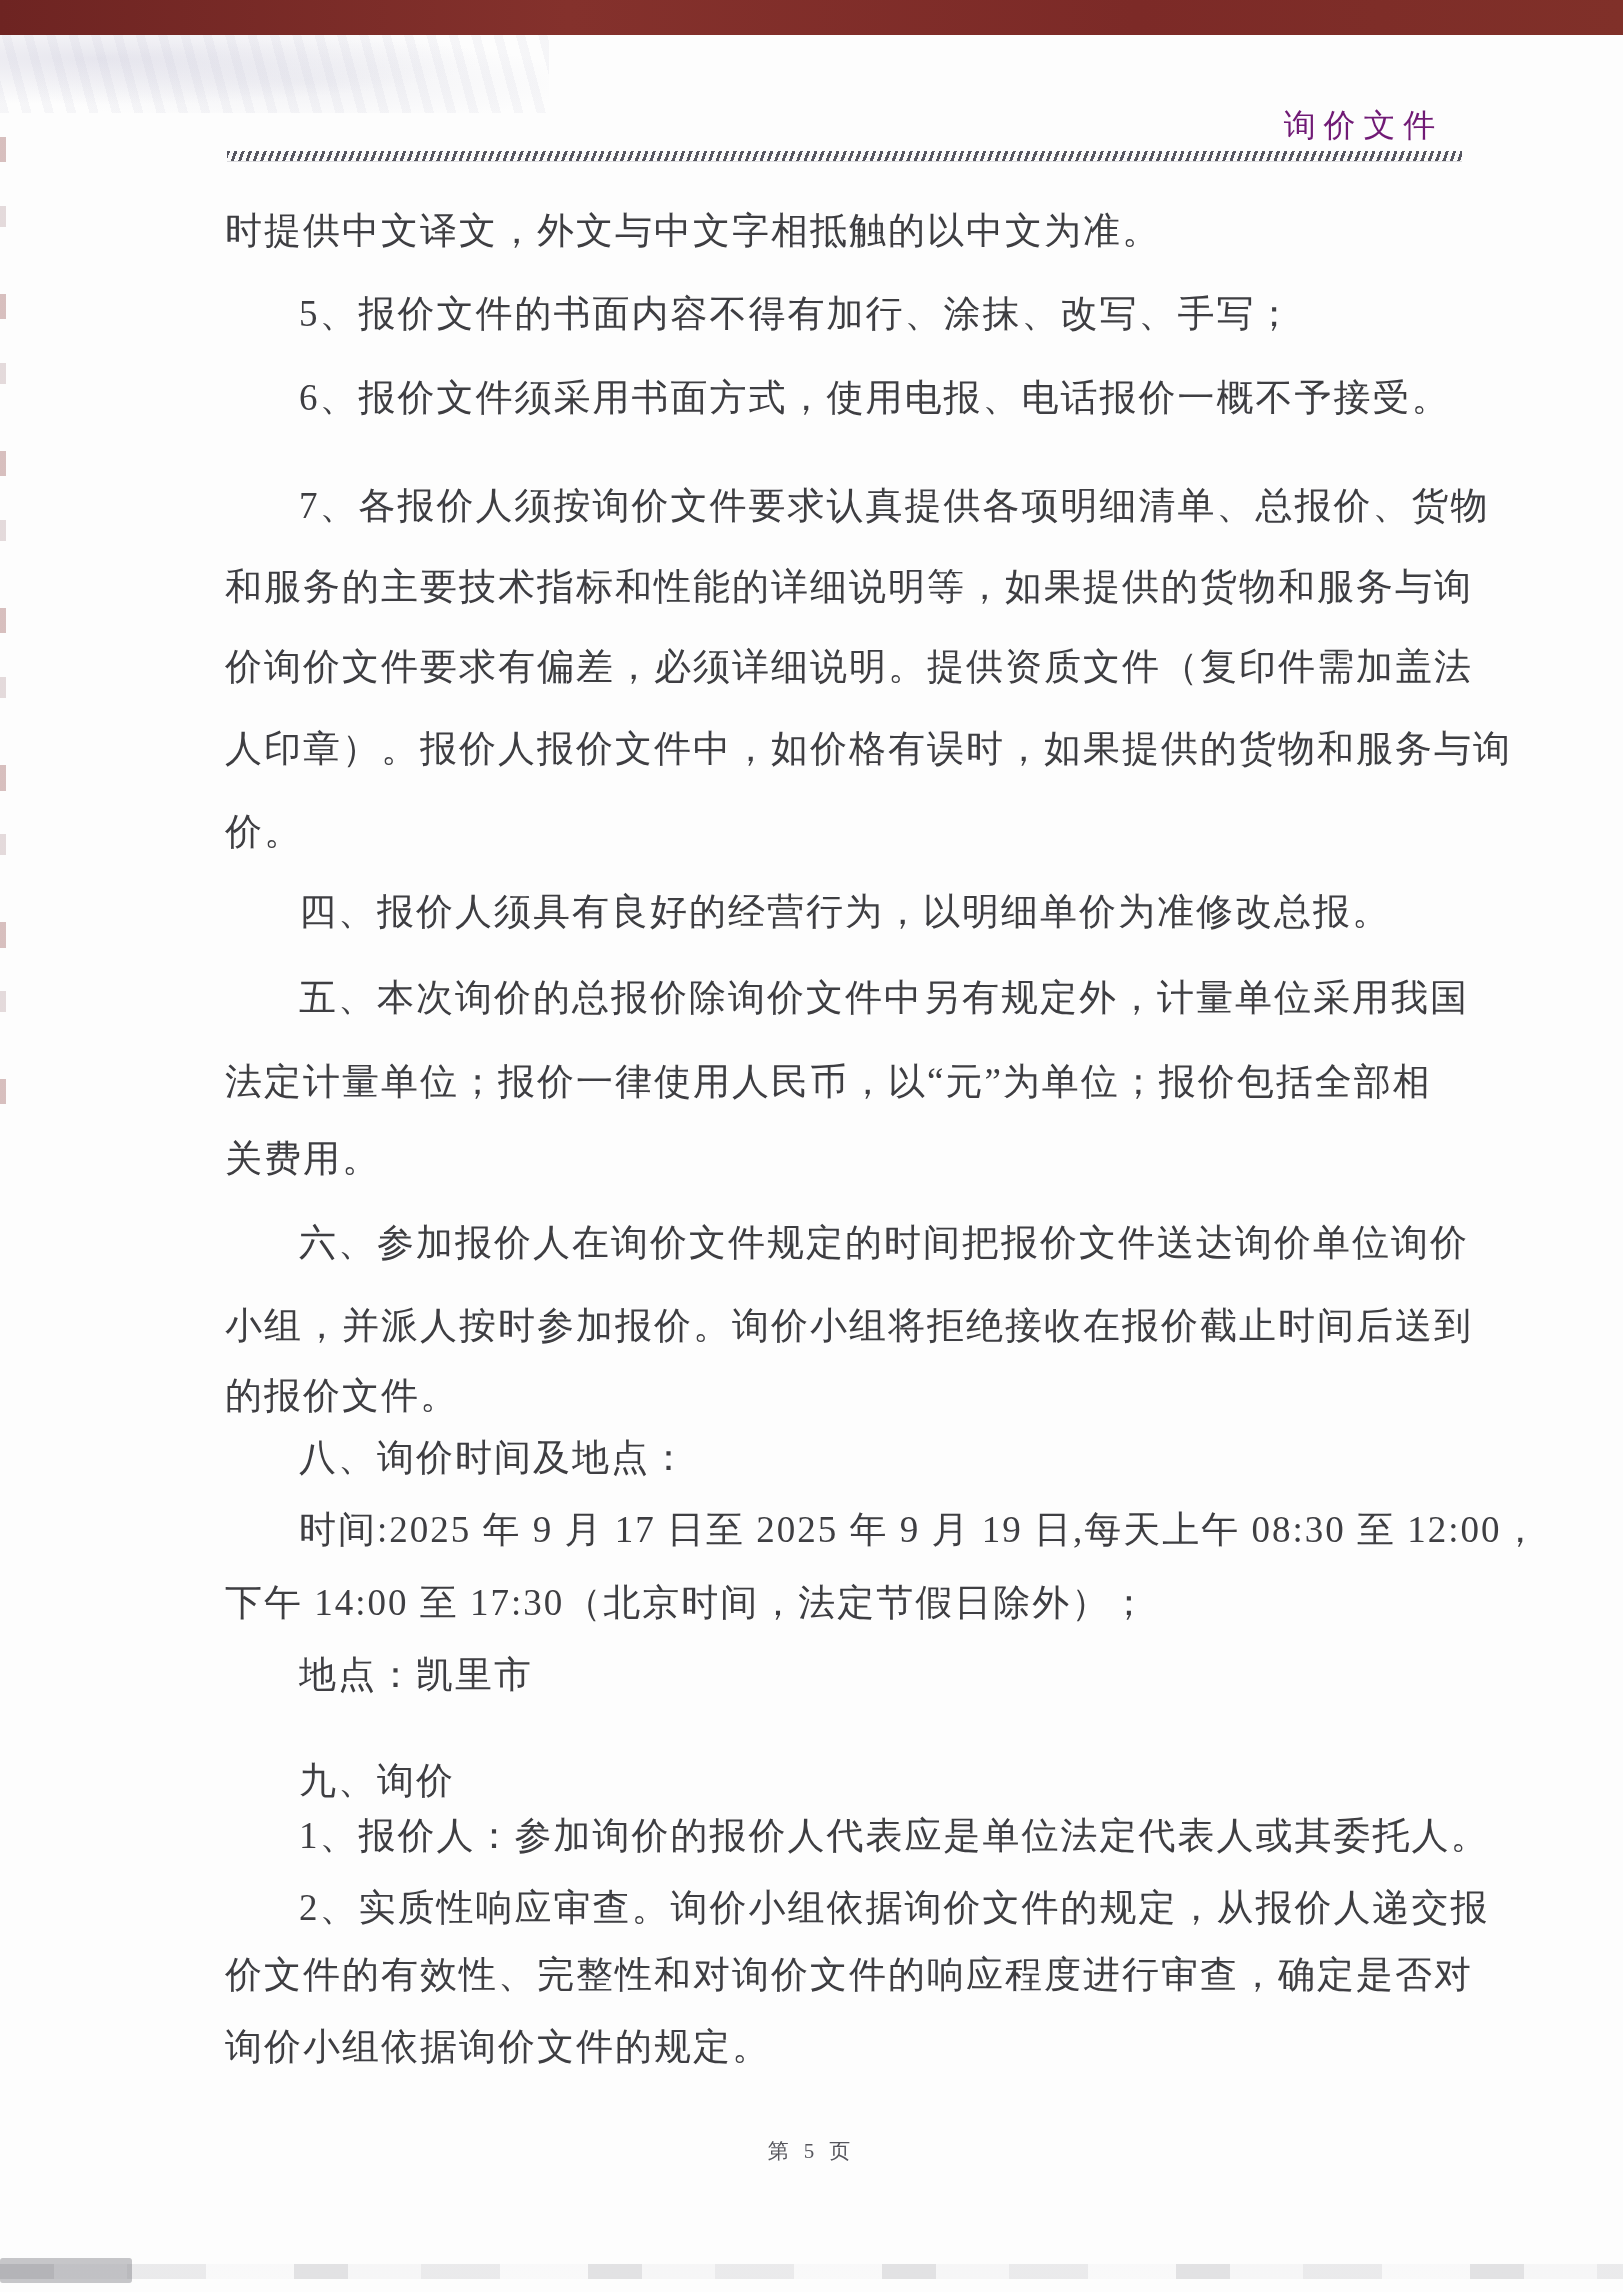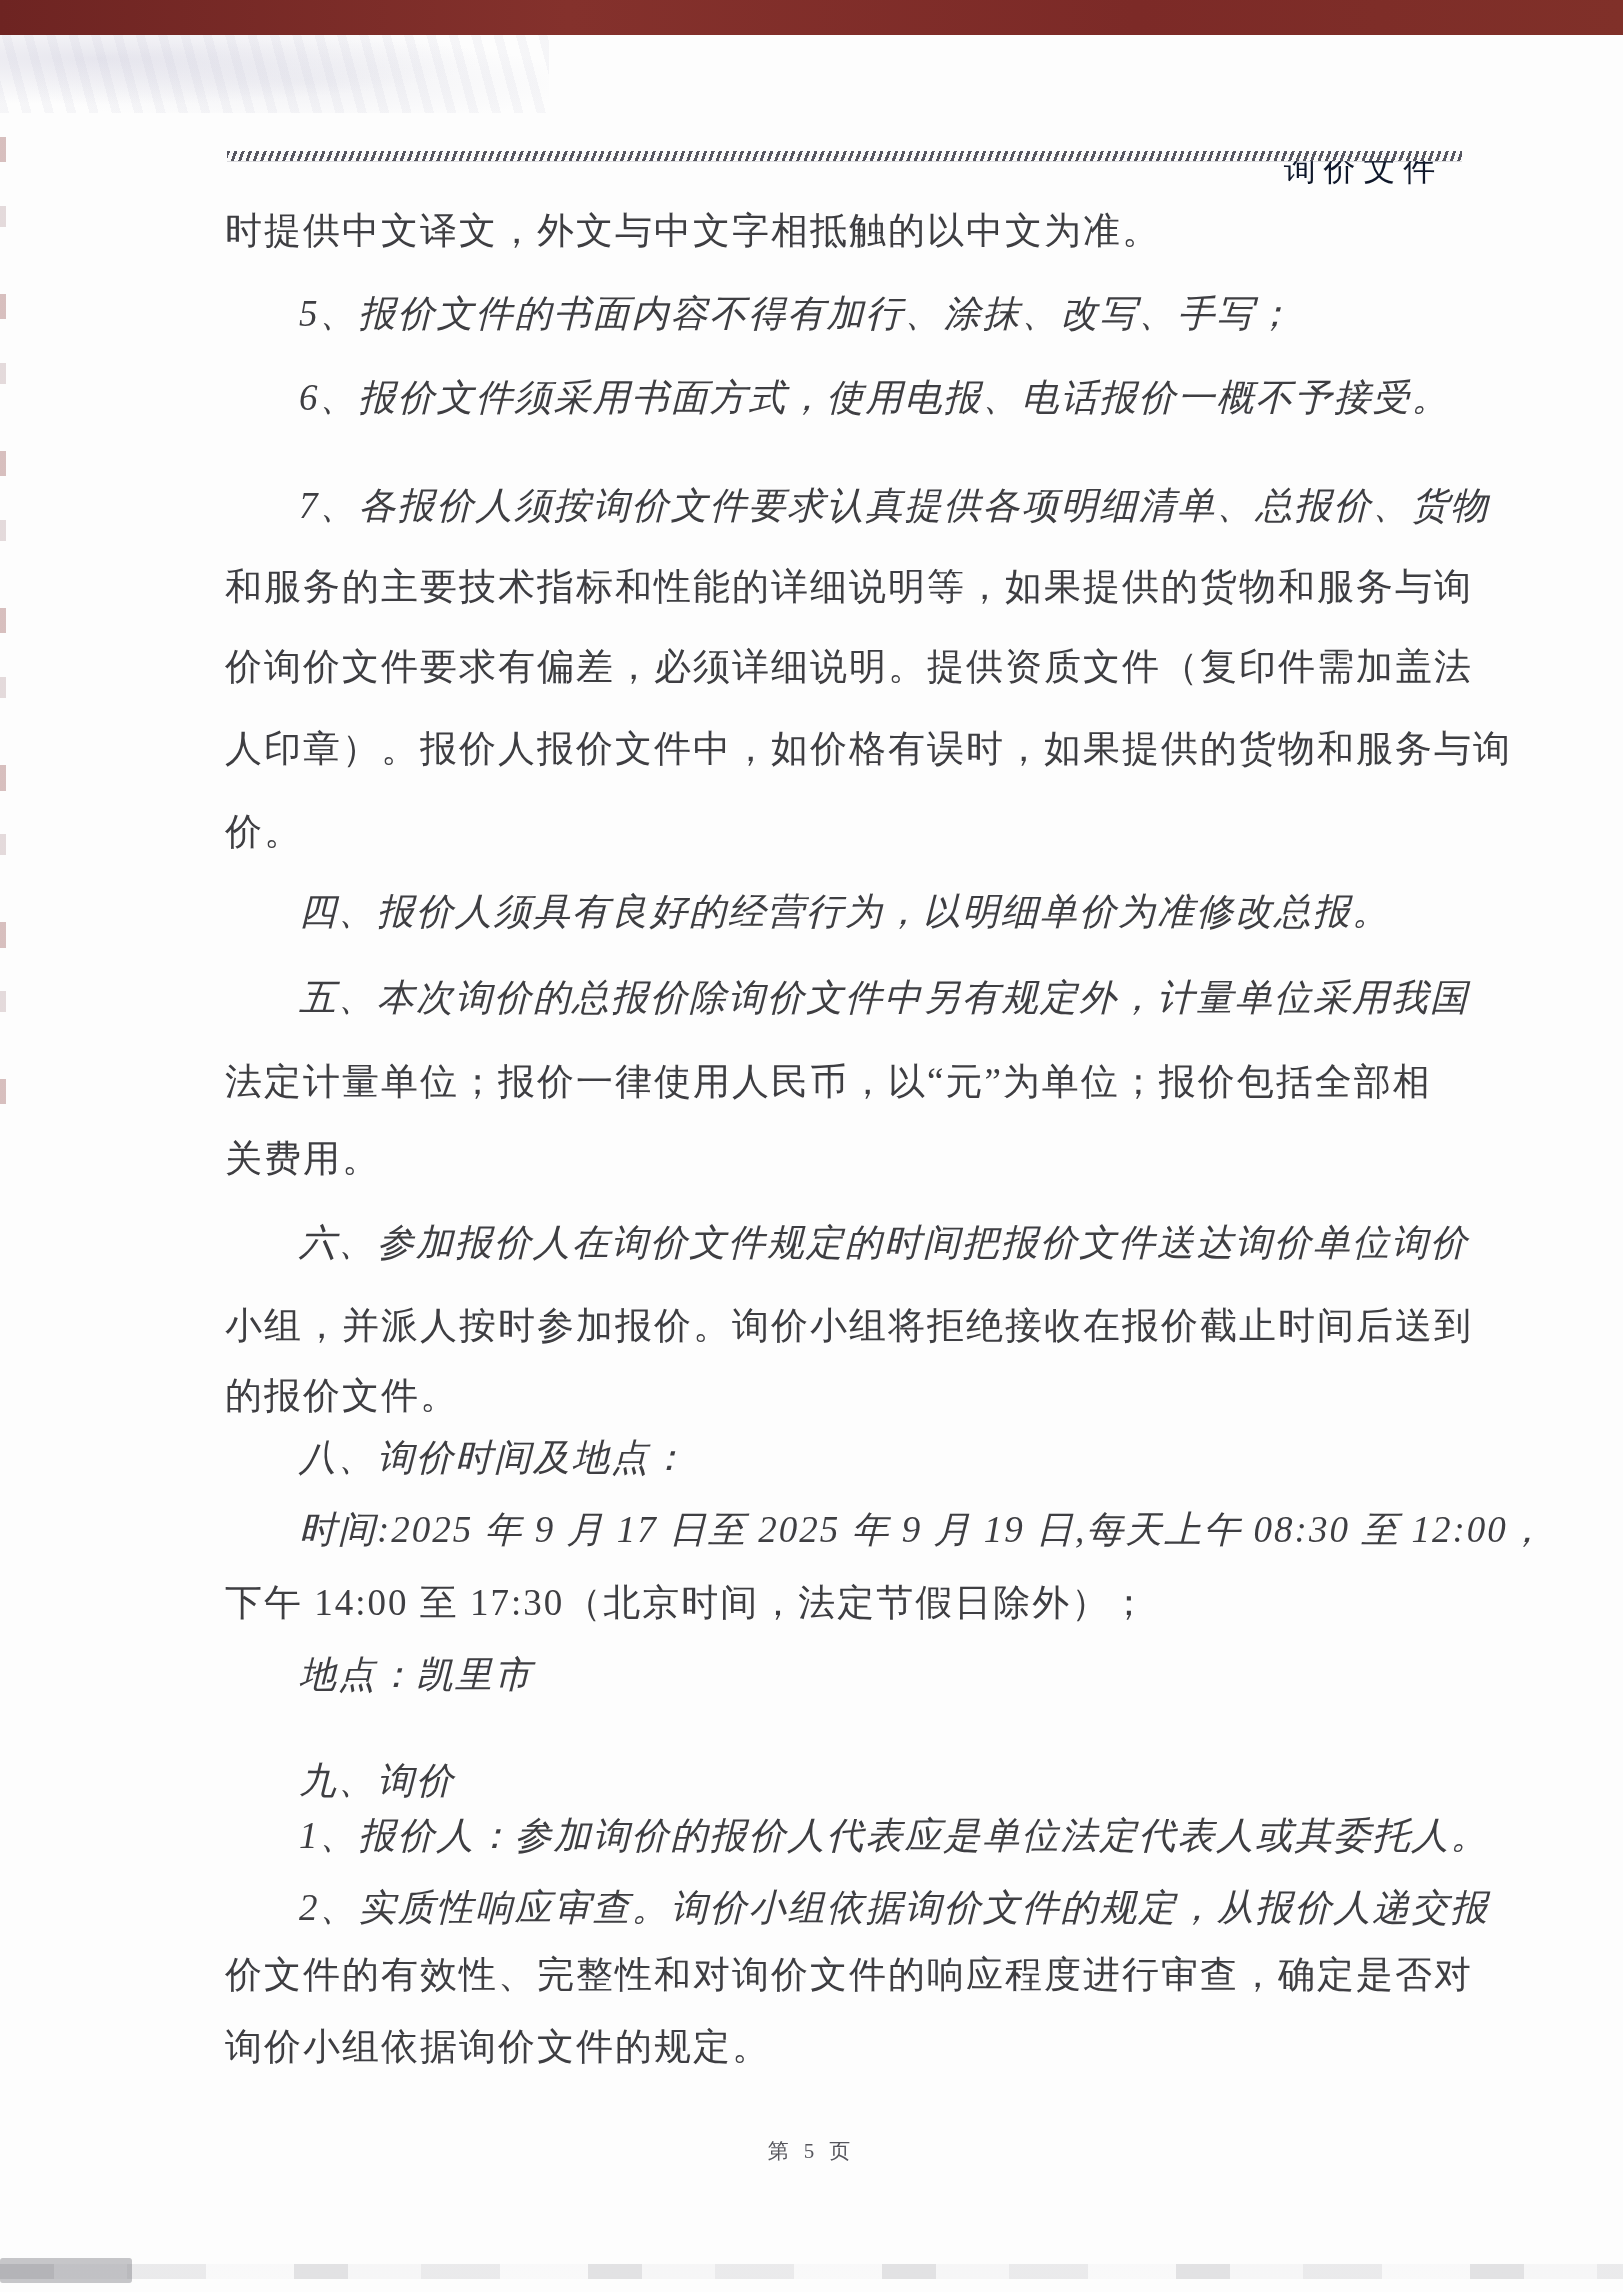--- a/index.html
+++ b/index.html
@@ -36,36 +36,35 @@
       rgba(150,150,158,.18) 127px 206px, rgba(200,200,206,.08) 206px 294px);
   }
   .scan-bottom-blob{
     position:absolute;left:0;bottom:9.8px;width:132px;height:25.5px;
     background:rgba(95,95,102,.35);
     border-radius:2.9px;
   }
   
   .header-label{
     position:absolute;top:104px;right:180px;
-    font-size:32px;letter-spacing:7.8px;color:#0f172a;
+    font-size:32px;letter-spacing:7.8px;color:#701a75;
     white-space:nowrap;
-    margin-top:44px;
   }
   .header-rule{
     position:absolute;top:151px;left:227px;width:1235px;height:9.8px;
     background:repeating-linear-gradient(110deg,#565660 0 2.9px,#fbfbfb 2.9px 6.9px);
     box-shadow:0 1px 0 rgba(120,120,130,.25);
   }
   
   .line{
     position:absolute;left:225px;width:1264px;
     font-size:37px;line-height:47px;letter-spacing:2px;
     color:#3e3e42;white-space:nowrap;margin-top:8px;
   }
-  .indent{padding-left:74px;font-style:italic;}
+  .indent{padding-left:74px;}
   .page-number{
     position:absolute;top:2137px;left:0;width:1623px;
     text-align:center;font-size:21px;letter-spacing:4.9px;color:#55555c;
   }
 </style>
 </head>
 <body>
 
 <div class="scan-top-band"></div>
 <div class="scan-topleft-noise"></div>

